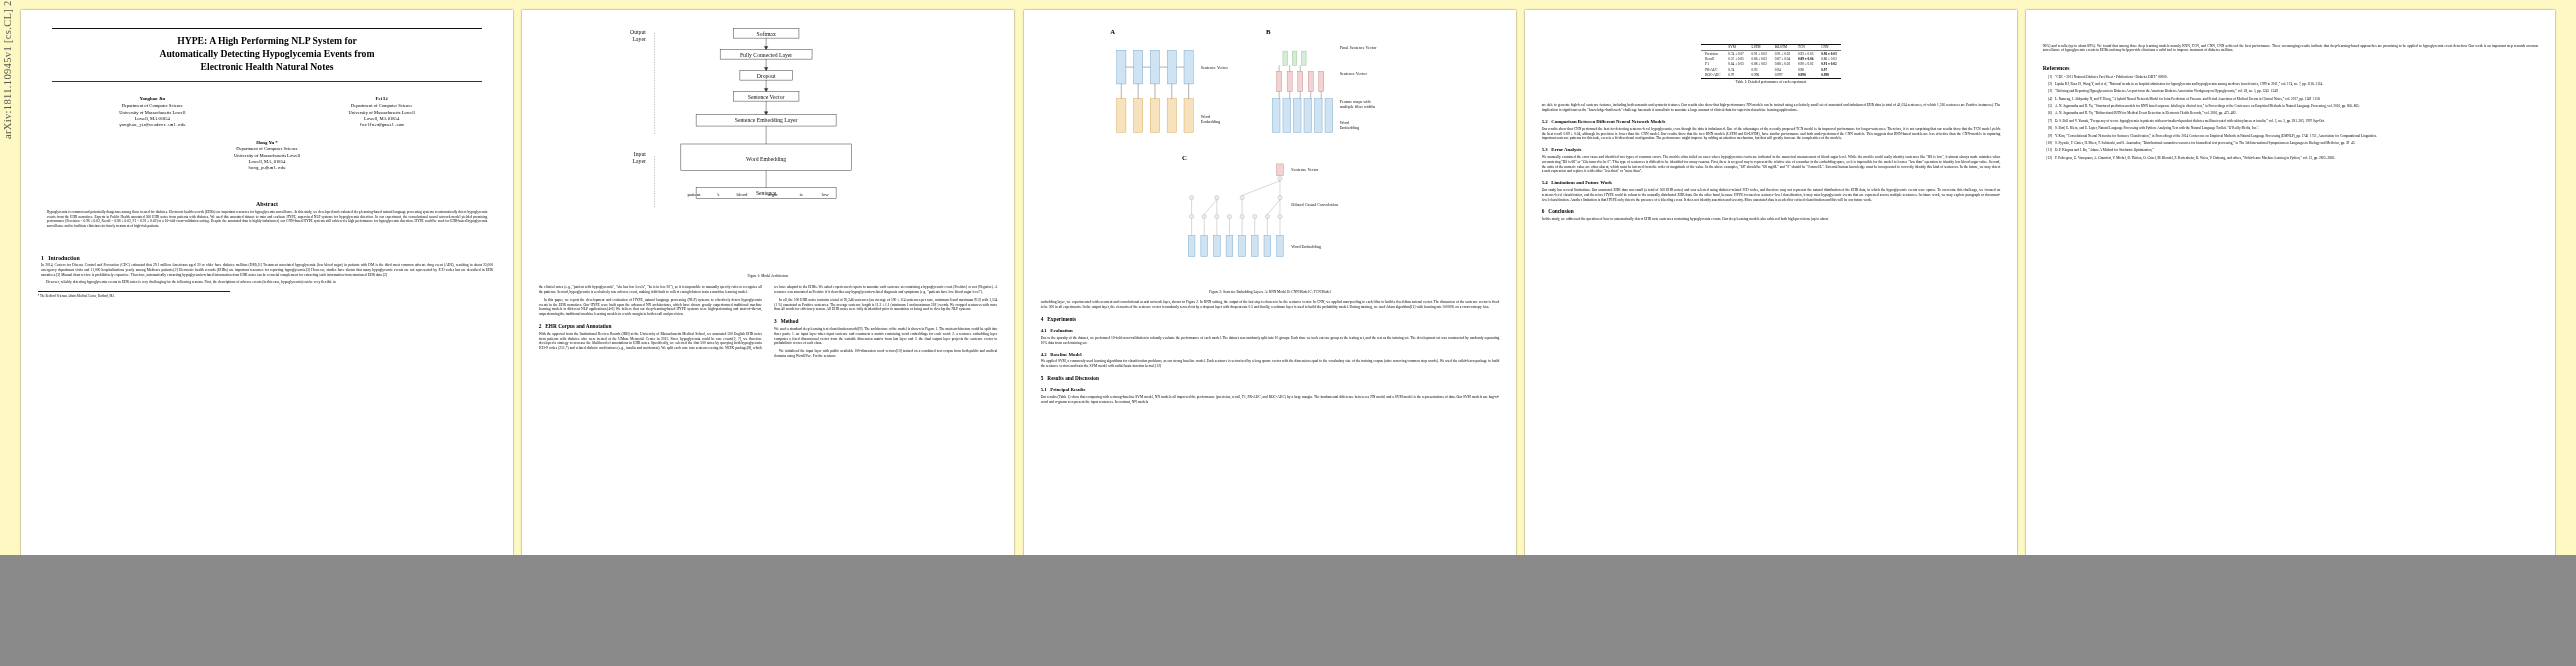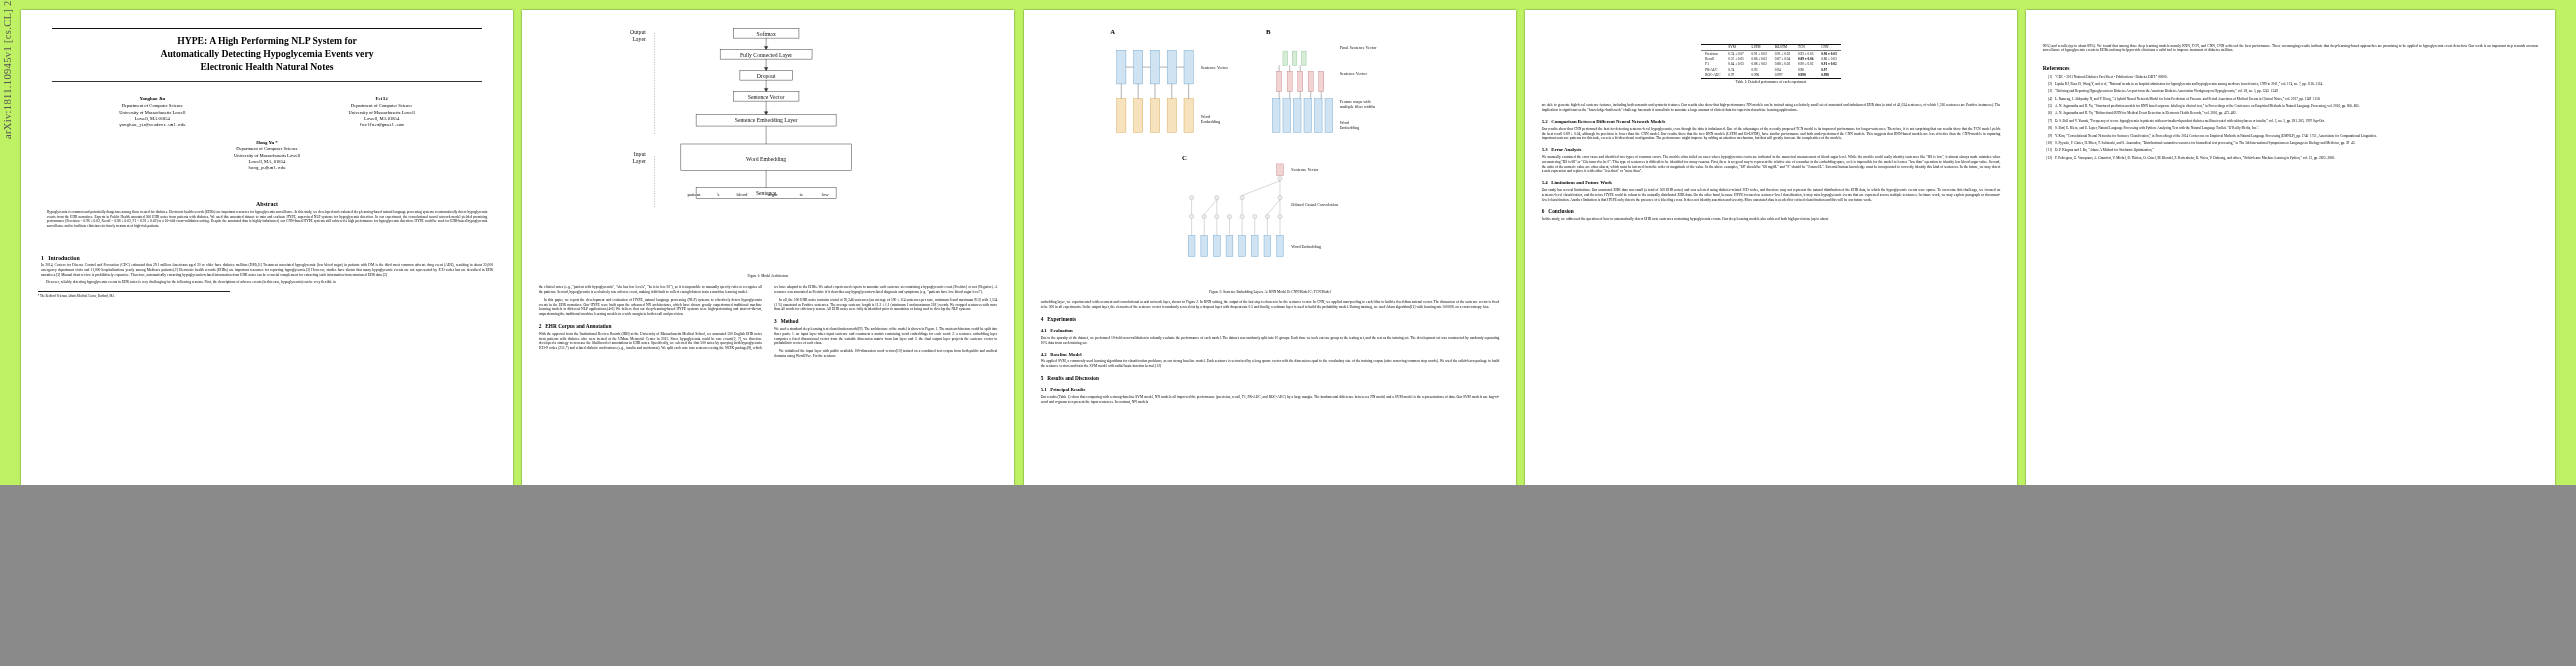--- a/index.html
+++ b/index.html
@@ -1,17 +1,17 @@
 <!DOCTYPE html>
 <html style="font-size:9px"><head>
 <meta charset="utf-8">
 <style>
   html,body{margin:0;padding:0;background:#8a8a8a;}
   body{font-family:"Liberation Serif", serif;}
-  .viewport{width:2576px;height:485px;position:relative;background:#bef264;overflow:hidden;}
+  .viewport{width:2576px;height:555px;position:relative;background:#fef9c3;overflow:hidden;}
 
   .arxiv-stamp{
     position:absolute;left:2.2px;top:139px;width:233px;
     transform:rotate(-90deg);transform-origin:left top;
     font-family:"Liberation Serif",serif;font-size:10.6px;color:#555;letter-spacing:0.3px;
     white-space:nowrap;
   }
 
   .page{position:absolute;background:#fff;box-shadow:0 0 1.7px rgba(0,0,0,.55);}
   .page-inner{position:absolute;inset:0;padding:14.5px 16.7px 16.7px 16.7px;box-sizing:border-box;}
@@ -79,21 +79,21 @@
 
 <div class="viewport">
 
   <div class="arxiv-stamp">arXiv:1811.10945v1  [cs.CL]  29 Nov 2018</div>
 
   <div class="page" id="page1">
     <div class="page-inner">
       <div class="rule-thick"></div>
       <div class="title">
         <div>HYPE: A High Performing NLP System for</div>
-        <div>Automatically Detecting Hypoglycemia Events very</div>
+        <div>Automatically Detecting Hypoglycemia Events from</div>
         <div>Electronic Health Natural Notes</div>
       </div>
       <div class="rule-thin"></div>
 
       <div class="authors">
         <div class="author-row">
           <div class="author">
             <div class="nm">Yonghao Jin</div>
             <div>Department of Computer Science</div>
             <div>University of Massachusetts Lowell</div>

